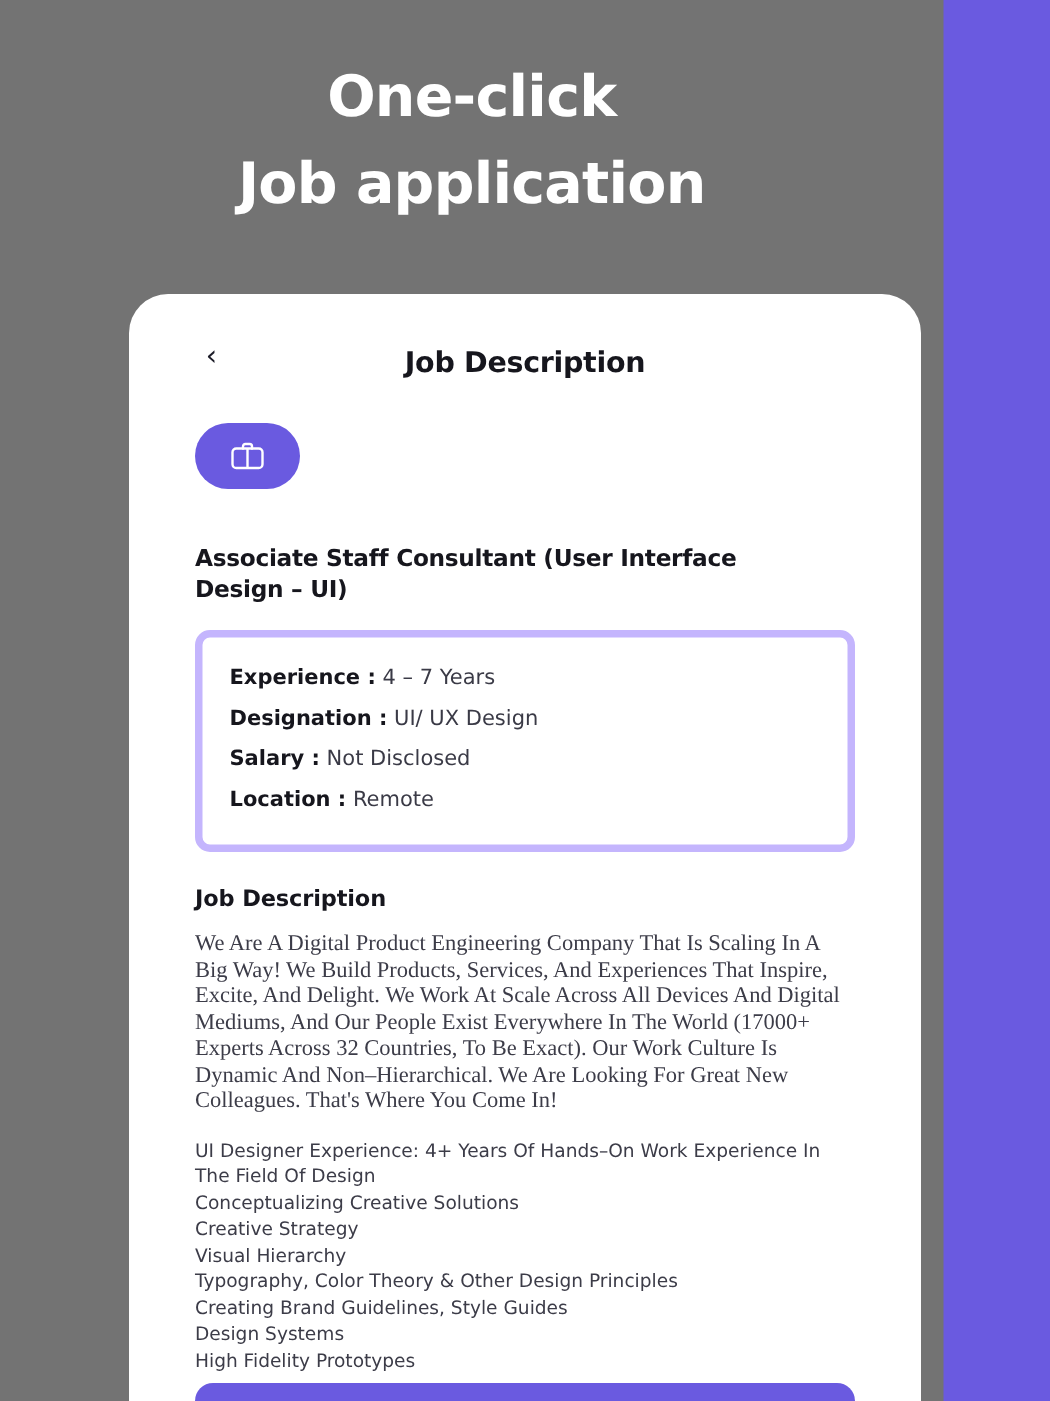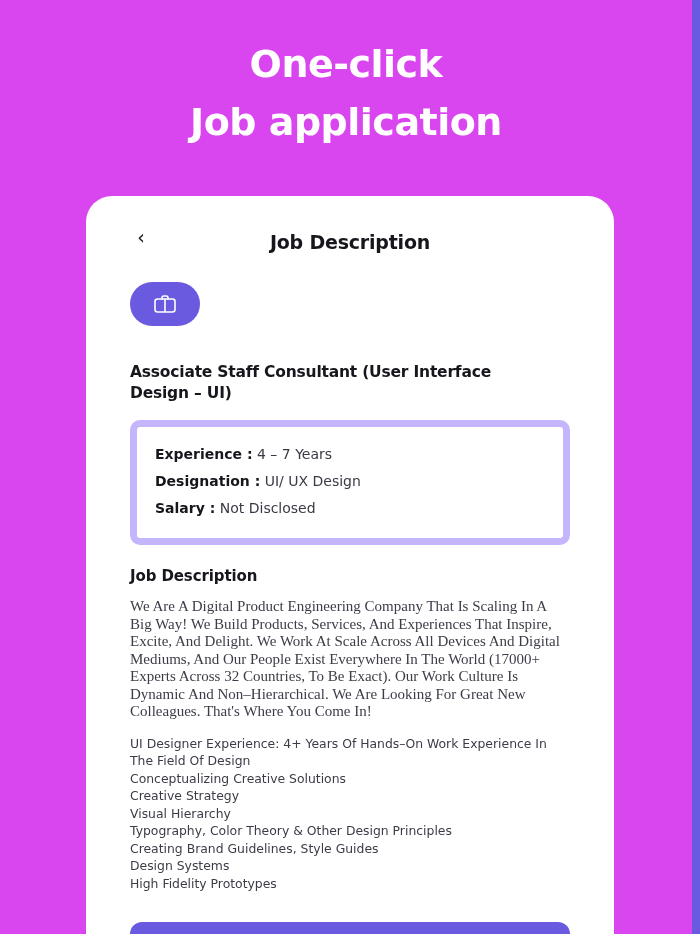--- a/index.html
+++ b/index.html
@@ -8,23 +8,23 @@
   }
   body {
     width: 700px;
     height: 934px;
     background: #6A5AE0;
     font-family: "DejaVu Sans", sans-serif;
     overflow: hidden;
   }
   .page {
     position: relative;
-    width: 692px;
+    width: 629px;
     height: 934px;
-    background: #d946ef;
+    background: #737373;
     box-sizing: border-box;
   }
   .hero {
     padding-top: 44px;
     text-align: center;
   }
   .hero-line {
     color: #ffffff;
     font-family: "DejaVu Sans", sans-serif;
     font-weight: bold;
@@ -92,21 +92,21 @@
     font-family: "DejaVu Sans", sans-serif;
     font-weight: bold;
     font-size: 15.5px;
     line-height: 21px;
     color: #16161d;
     letter-spacing: -0.2px;
     max-width: 420px;
   }
   .meta-card {
     margin-top: 16px;
-    border: 7px solid #c4b5fd;
+    border: 5px solid #c4b5fd;
     border-radius: 10px;
     padding: 14px 18px 16px 18px;
     background: #fff;
   }
   .meta-row {
     font-size: 14px;
     line-height: 27px;
     color: #3a3a46;
     font-family: "DejaVu Sans", sans-serif;
   }
@@ -195,20 +195,24 @@
         <span class="meta-label">Experience :</span>
         <span>4 – 7 Years</span>
       </div>
       <div class="meta-row">
         <span class="meta-label">Designation :</span>
         <span>UI/ UX Design</span>
       </div>
       <div class="meta-row">
         <span class="meta-label">Salary :</span>
         <span>Not Disclosed</span>
+      </div>
+      <div class="meta-row">
+        <span class="meta-label">Location :</span>
+        <span>Remote</span>
       </div>
     </div>
 
     <div class="section-title">Job Description</div>
 
     <div class="body-para">We Are A Digital Product Engineering Company That Is Scaling In A Big Way! We Build Products, Services, And Experiences That Inspire, Excite, And Delight. We Work At Scale Across All Devices And Digital Mediums, And Our People Exist Everywhere In The World (17000+ Experts Across 32 Countries, To Be Exact). Our Work Culture Is Dynamic And Non–Hierarchical. We Are Looking For Great New Colleagues. That's Where You Come In!</div>
 
     <div class="body-list">
       <div class="body-list-line">UI Designer Experience: 4+ Years Of Hands–On Work Experience In The Field Of Design</div>
       <div class="body-list-line">Conceptualizing Creative Solutions</div>

